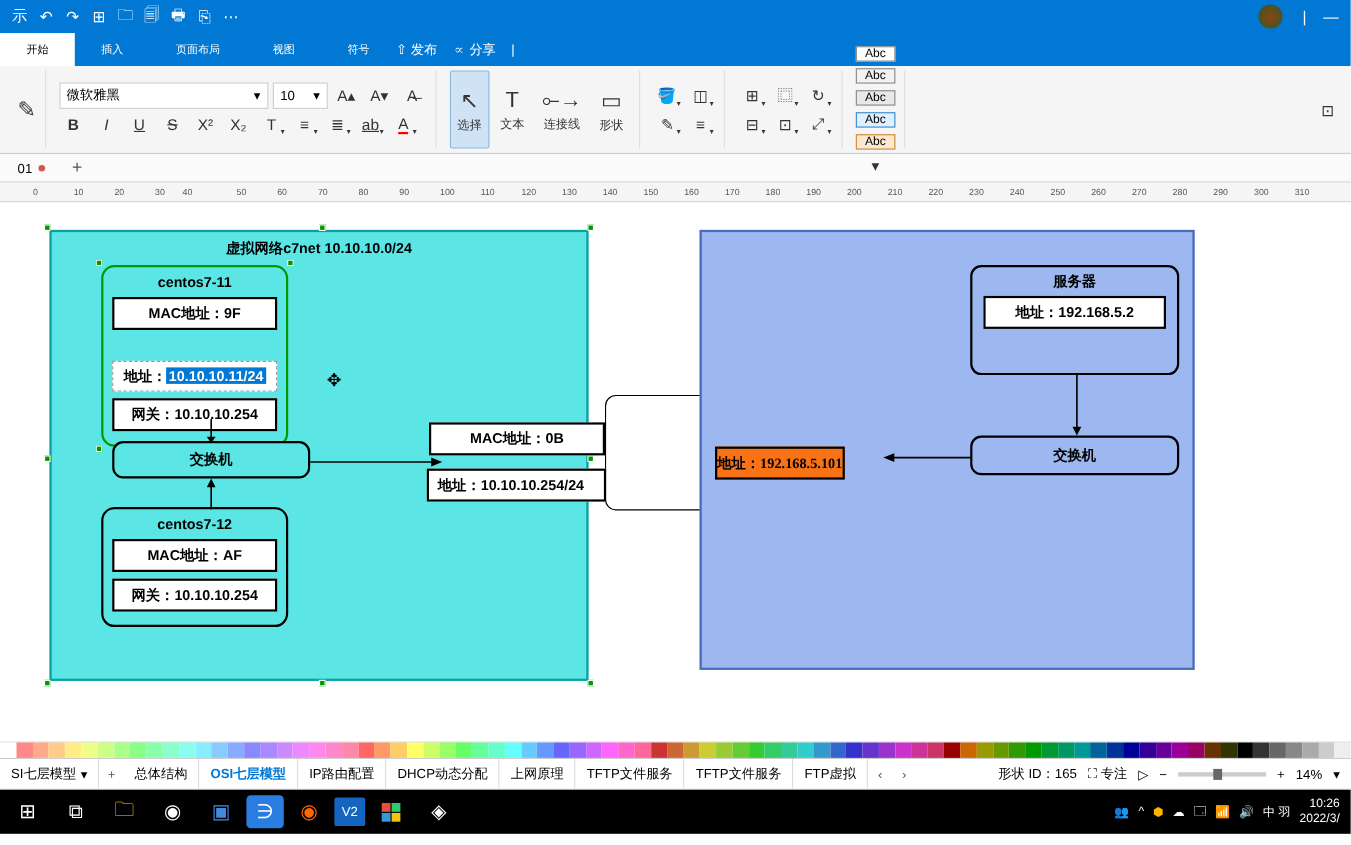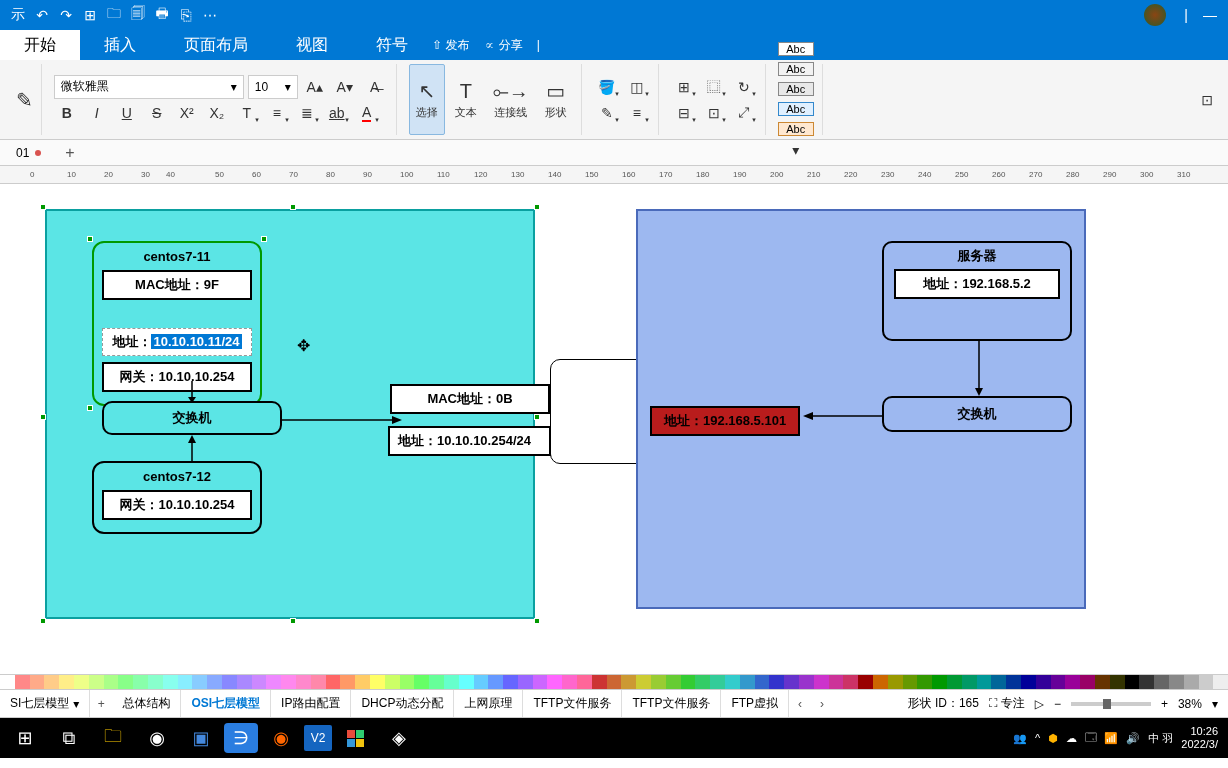--- a/index.html
+++ b/index.html
@@ -6,21 +6,21 @@
 body { width: 1228px; height: 768px; overflow: hidden; background: #fff; }
 
 
 .titlebar { height: 30px; background: #0078d4; display: flex; align-items: center; padding: 0 6px; }
 .titlebar .qat-btn { width: 24px; height: 24px; display: flex; align-items: center; justify-content: center; color: #fff; font-size: 14px; cursor: pointer; }
 .titlebar .spacer { flex: 1; }
 .titlebar .avatar { width: 22px; height: 22px; border-radius: 50%; background: radial-gradient(circle, #8b4513, #2a5a2a); margin-right: 8px; }
 
 
 .menubar { height: 30px; background: #0078d4; display: flex; align-items: stretch; }
-.menubar .tab { padding: 0 24px; color: #fff; font-size: 16px; display: flex; align-items: center; cursor: pointer; }
+.menubar .tab { padding: 0 24px; color: #fff; font-size: 10px; display: flex; align-items: center; cursor: pointer; }
 .menubar .tab.active { background: #fff; color: #000; }
 .menubar .right-actions { display: flex; align-items: center; color: #fff; font-size: 12px; gap: 14px; padding-right: 12px; }
 
 
 .ribbon { height: 80px; background: #f5f5f5; border-bottom: 1px solid #ccc; display: flex; align-items: center; padding: 4px 8px; gap: 4px; }
 .ribbon-group { display: flex; flex-direction: column; justify-content: center; gap: 2px; border-right: 1px solid #ddd; padding: 0 8px; height: 100%; }
 .ribbon .brush-icon { font-size: 20px; color: #333; }
 .font-row { display: flex; gap: 4px; align-items: center; }
 .font-select { width: 190px; height: 24px; border: 1px solid #ccc; font-size: 12px; padding: 0 6px; display: flex; align-items: center; justify-content: space-between; background: #fff; }
 .size-select { width: 50px; height: 24px; border: 1px solid #ccc; font-size: 12px; padding: 0 6px; display: flex; align-items: center; justify-content: space-between; background: #fff; }
@@ -63,21 +63,21 @@
 .field.selected { border: 1px dashed #999; position: relative; margin-top: 28px; }
 .field.selected .seltext { background: #0078d4; color: #fff; padding: 0 2px; }
 
 .physical-box { position: absolute; left: 520px; top: 165px; width: 280px; height: 105px; border: 1px solid #000; border-radius: 10px; background: #fff; padding: 4px; }
 .physical-title { text-align: right; font-weight: bold; font-size: 13px; padding: 2px 20px 2px 0;}
 .phys-field { background: #fff; border: 2px solid #000; padding: 4px 8px; font-size: 13px; font-weight: bold; position: absolute; }
 
 .class-box { position: absolute; left: 606px; top: 15px; width: 450px; height: 400px; background: #9db8f0; border: 2px solid #4a6aba; }
 .server-box { position: absolute; right: 12px; top: 30px; width: 190px; height: 100px; background: #9db8f0; border: 2px solid #000; border-radius: 10px; padding: 4px; }
 .switch2-box { position: absolute; right: 12px; top: 185px; width: 190px; height: 36px; background: #9db8f0; border: 2px solid #000; border-radius: 10px; display: flex; align-items: center; justify-content: center; font-weight: bold; font-size: 13px; }
-.addr-box { position: absolute; left: 12px; top: 195px; border: 2px solid #000; background: #b91c1c; padding: 4px 12px; font-weight: bold; font-size: 13px; }
+.addr-box { position: absolute; left: 12px; top: 195px; border: 2px solid #000; background: #f97316; padding: 4px 0; font-weight: bold; font-size: 13px; font-family: Liberation Serif, serif; }
 
 .switch1-box { position: absolute; left: 55px; top: 190px; width: 180px; height: 34px; background: #5be5e5; border: 2px solid #000; border-radius: 10px; display: flex; align-items: center; justify-content: center; font-weight: bold; font-size: 13px; }
 
 .cursor-move { position: absolute; left: 250px; top: 125px; font-size: 16px; pointer-events:none; }
 .cursor-move::after { content: '✥'; }
 
 
 .palette { height: 16px; display: flex; border-top: 1px solid #ccc; border-bottom: 1px solid #ccc; }
 .palette .sw { flex: 1; }
 
@@ -269,40 +269,42 @@
       <div class="sel-handles">
         <div class="h" style="left:-3px;top:-3px"></div>
           <div class="h" style="left:50%;top:-3px"></div>
           <div class="h" style="right:-3px;top:-3px"></div>
         <div class="h" style="left:-3px;top:50%"></div>
           <div class="h" style="right:-3px;top:50%"></div>
         <div class="h" style="left:-3px;bottom:-3px"></div>
           <div class="h" style="left:50%;bottom:-3px"></div>
           <div class="h" style="right:-3px;bottom:-3px"></div>
       </div>
+      <div class="vnet-title">虚拟网络c7net 10.10.10.0/24</div>
 
       <div class="node-box" style="left:45px; top:30px; width:170px; border-color:#009900;">
         <div class="sel-handles">
           <div class="h" style="left:-3px;top:-3px"></div>
             <div class="h" style="right:-3px;top:-3px"></div>
           <div class="h" style="left:-3px;bottom:-3px"></div>
             <div class="h" style="right:-3px;bottom:-3px"></div>
         </div>
         <div class="node-title">centos7-11</div>
         <div class="field">MAC地址：9F</div>
         <div class="field selected">
           <span>地址：</span><span class="seltext">10.10.10.11/24</span>
         </div>
         <div class="field">网关：10.10.10.254</div>
       </div>
 
       <div class="switch1-box">交换机</div>
 
       <div class="node-box" style="left:45px; top:250px; width:170px;">
         <div class="node-title">centos7-12</div>
+        <div class="field">MAC地址：AF</div>
         <div class="field">网关：10.10.10.254</div>
       </div>
 
       <svg class="arrow" style="left:140px; top:170px;" width="10" height="22">
           <line x1="5" y1="0" x2="5" y2="18" stroke="#000" stroke-width="1.5"></line>
           <polygon points="5,22 1,16 9,16" fill="#000"></polygon>
         </svg>
       <svg class="arrow" style="left:140px; top:224px;" width="10" height="28">
           <line x1="5" y1="28" x2="5" y2="6" stroke="#000" stroke-width="1.5"></line>
           <polygon points="5,0 1,8 9,8" fill="#000"></polygon>
@@ -444,21 +446,21 @@
   <div class="bnav">›</div>
   <div class="status-right">
     <span><span>形状 ID：</span><span>165</span></span>
     <span>⛶ <span>专注</span></span>
     <span>▷</span>
     <span>−</span>
     <div class="zoom-slider">
         <div class="knob"></div>
       </div>
     <span>+</span>
-    <span>38%</span>
+    <span>14%</span>
     <span>▾</span>
   </div>
 </div>
 
 <div class="taskbar">
   <div class="task-icon">⊞</div>
   <div class="task-icon">⧉</div>
   <div class="task-icon" style="color:#ffcc00">🗀</div>
   <div class="task-icon">◉</div>
   <div class="task-icon" style="color:#4488dd">▣</div>

